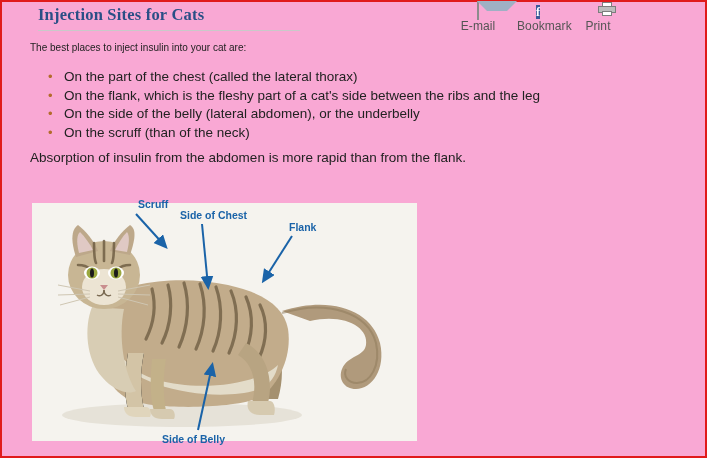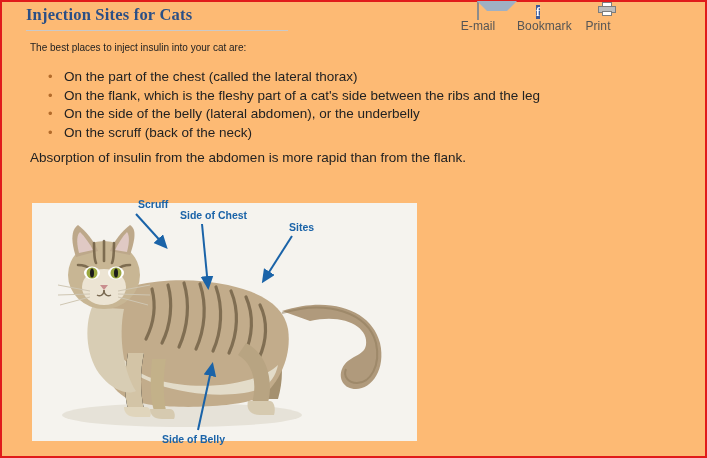--- a/index.html
+++ b/index.html
@@ -12,21 +12,22 @@
     background: #ffffff;
     font-family: "Liberation Sans", sans-serif;
     overflow: hidden;
   }
   .page {
     position: relative;
     width: 707px;
     height: 458px;
     box-sizing: border-box;
     border: 2px solid #e01b1b;
-    background: #fdba74;
+    background: #f9a8d4;
+    padding-left: 12px;
   }
   
   .header {
     position: relative;
     height: 34px;
   }
   .page-title {
     position: absolute;
     left: 24px;
     top: 3px;
@@ -234,21 +235,21 @@
 
     </div>
   </div>
 
   <div class="intro">The best places to inject insulin into your cat are:</div>
 
   <ul class="bullets">
     <li>On the part of the chest (called the lateral thorax)</li>
     <li>On the flank, which is the fleshy part of a cat's side between the ribs and the leg</li>
     <li>On the side of the belly (lateral abdomen), or the underbelly</li>
-    <li>On the scruff (back of the neck)</li>
+    <li>On the scruff (than of the neck)</li>
   </ul>
 
   <div class="note">Absorption of insulin from the abdomen is more rapid than from the flank.</div>
 
   <div class="figure">
 
     <div class="cat-photo">
       <svg width="385" height="238" viewBox="0 0 385 238" xmlns="http://www.w3.org/2000/svg" aria-hidden="true">
         <rect x="0" y="0" width="385" height="238" fill="#f5f3ee"></rect>
 
@@ -334,18 +335,18 @@
         </marker>
       </defs>
       <path d="M104 16 L 133 48" stroke="#1a63a8" stroke-width="2" fill="none" marker-end="url(#ah)"></path>
       <path d="M170 26 L 176 88" stroke="#1a63a8" stroke-width="2" fill="none" marker-end="url(#ah)"></path>
       <path d="M260 38 L 232 82" stroke="#1a63a8" stroke-width="2" fill="none" marker-end="url(#ah)"></path>
       <path d="M166 232 L 180 168" stroke="#1a63a8" stroke-width="2" fill="none" marker-end="url(#ah)"></path>
     </svg>
 
     <div class="callout co-scruff">Scruff</div>
     <div class="callout co-chest">Side of Chest</div>
-    <div class="callout co-flank">Sites</div>
+    <div class="callout co-flank">Flank</div>
     <div class="callout co-belly">Side of Belly</div>
 
   </div>
 
 </div>
 
 </body></html>

